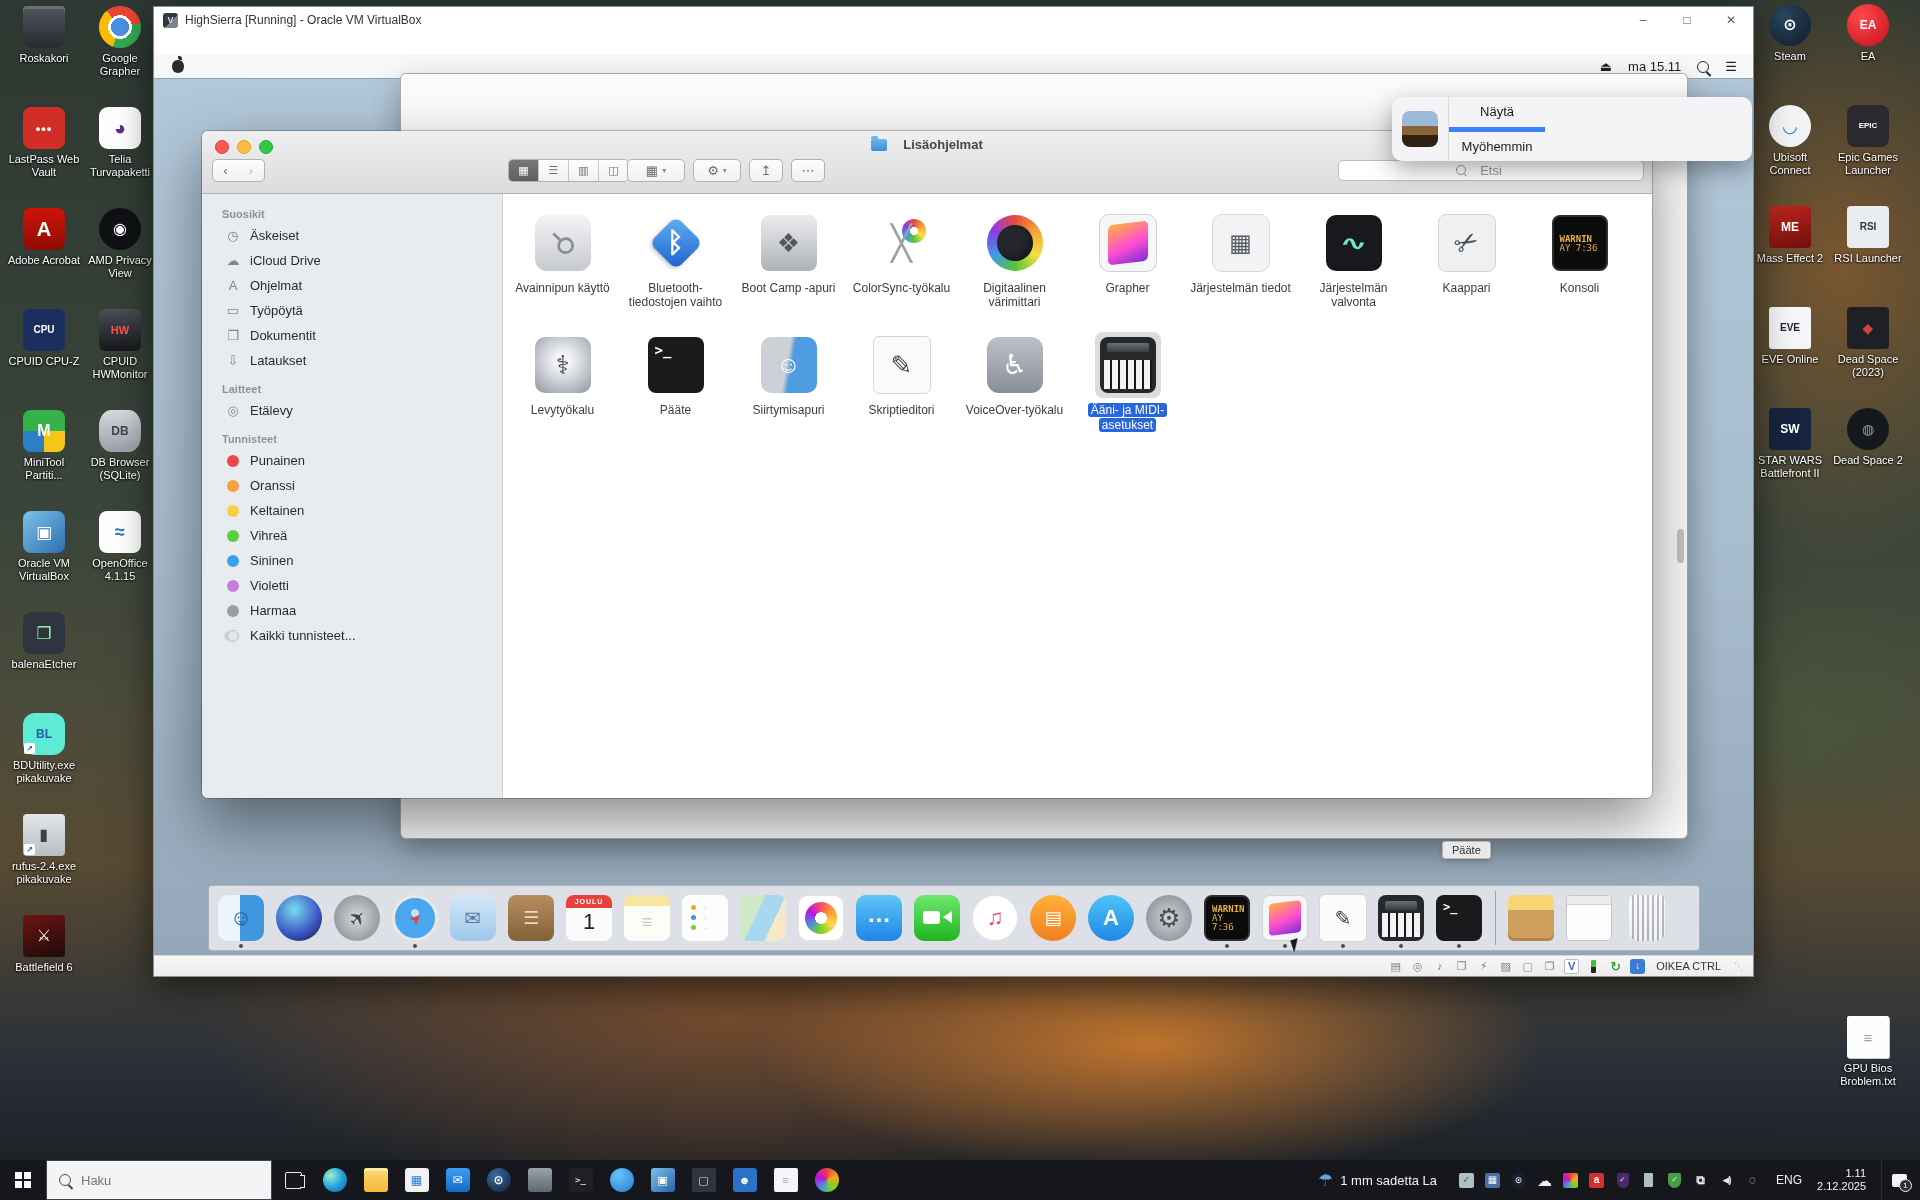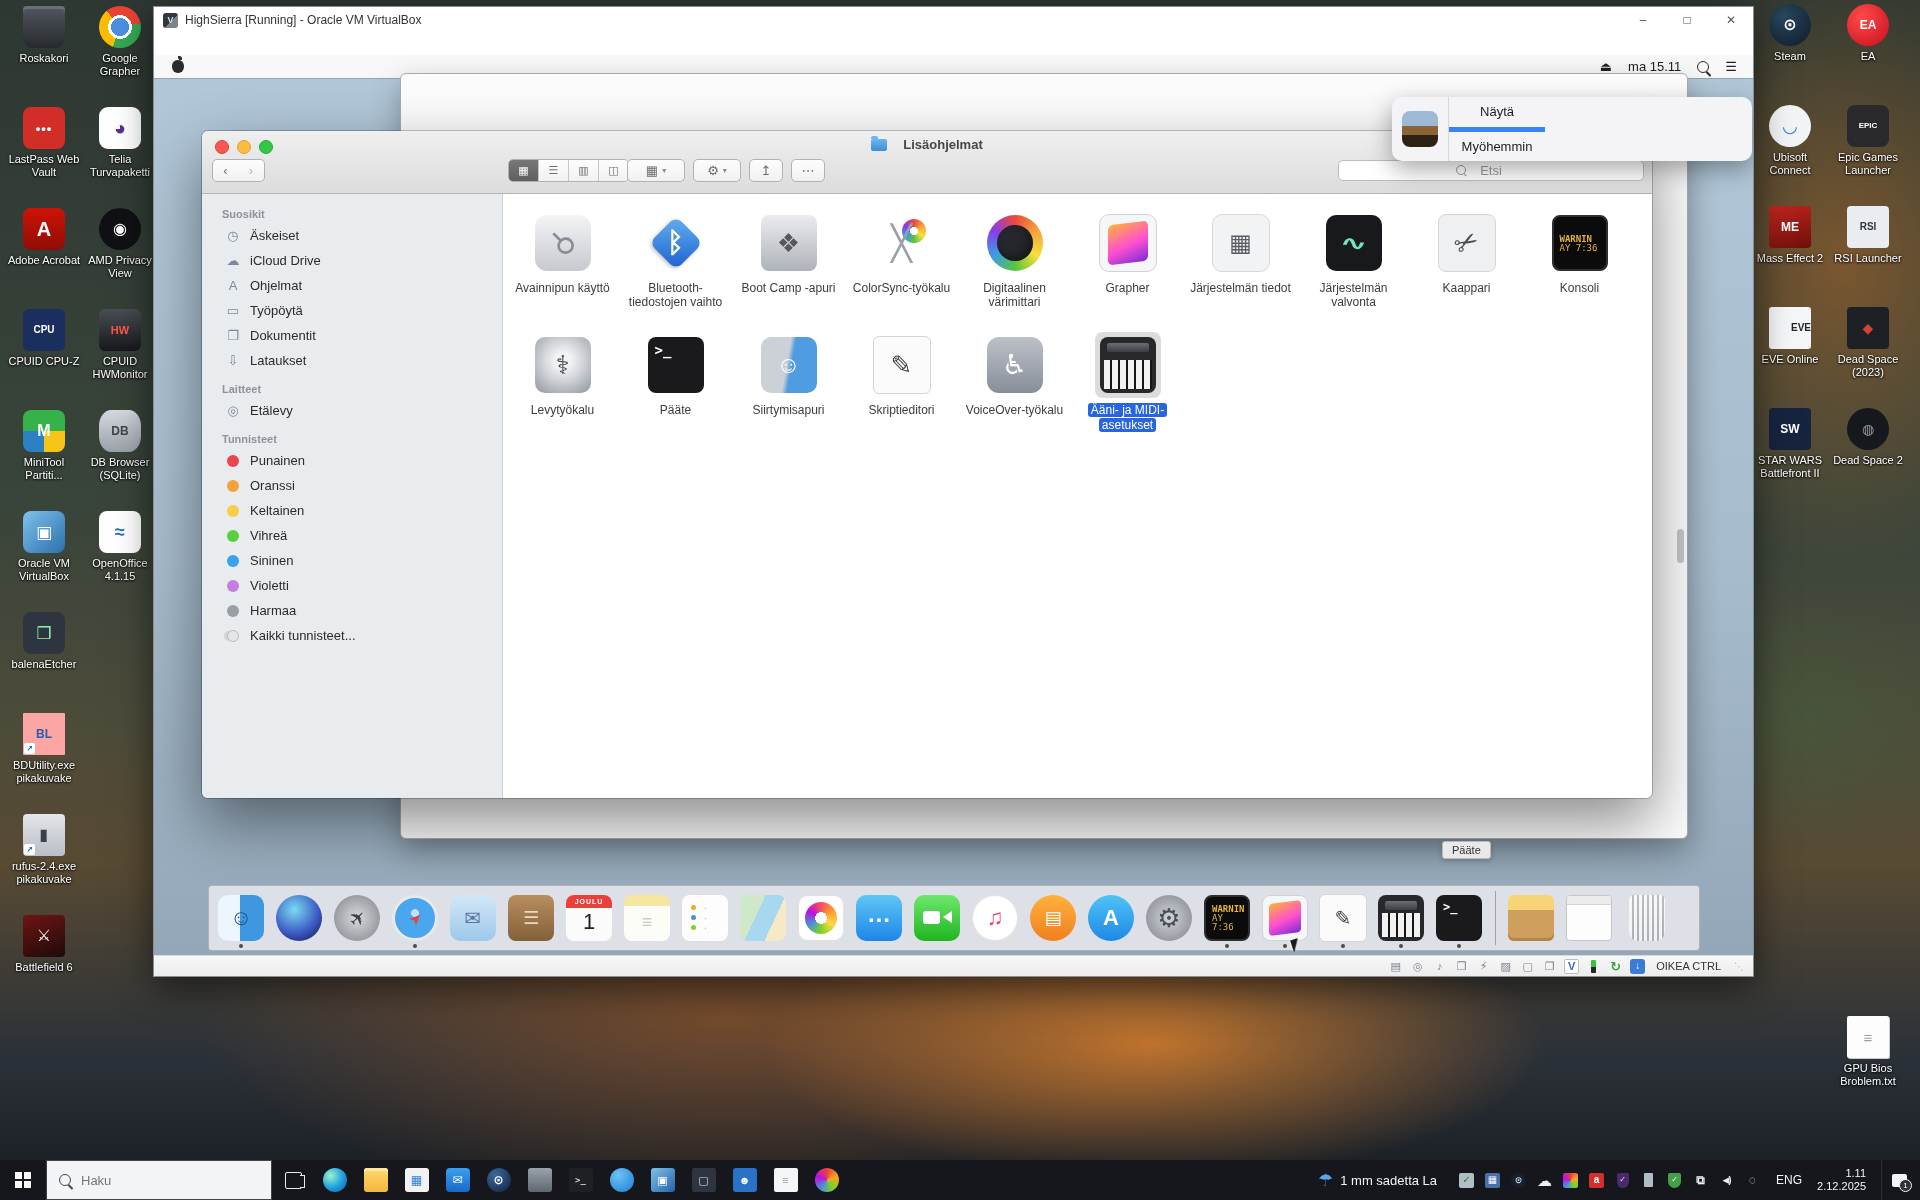--- a/index.html
+++ b/index.html
@@ -32,32 +32,32 @@
   .ic-telia .art{background:#fff;border-radius:9px;color:#5c2d91;font-size:20px;}
   .ic-acrobat .art{background:linear-gradient(#ce1308,#8e0d04);border-radius:8px;font-size:20px;}
   .ic-amd .art{background:#101114;border-radius:50%;font-size:16px;}
   .ic-cpuz .art{background:#1b2f5e;border-radius:6px;font-size:10px;}
   .ic-hwmon .art{background:linear-gradient(#4a4e55,#17181b);border-radius:6px;font-size:11px;color:#ff5347;}
   .ic-minitool .art{background:conic-gradient(#35b24a 0 25%,#f5c518 25% 50%,#2b7fc2 50% 75%,#35b24a 75%);border-radius:8px;font-size:16px;}
   .ic-db .art{background:linear-gradient(#d6dadf,#9aa1a8);border-radius:12px/16px;color:#3c4document3f44;color:#3f444a;font-size:12px;}
   .ic-vbox .art{background:linear-gradient(135deg,#7fc2ea,#2c6fae);border-radius:8px;font-size:17px;}
   .ic-oo .art{background:#fff;border-radius:8px;color:#2a6db5;font-size:18px;}
   .ic-etcher .art{background:#2e3440;border-radius:8px;color:#8ff0a4;font-size:17px;}
-  .ic-bdu .art{background:#fca5a5;border-radius:1px;color:#2a5db0;font-size:12px;}
+  .ic-bdu .art{background:#5eead4;border-radius:12px;color:#2a5db0;font-size:12px;}
   .ic-rufus .art{background:linear-gradient(#e3e6ea,#b9bec5);border-radius:4px;color:#3c4046;font-size:16px;}
   .ic-bf .art{background:linear-gradient(160deg,#6e1512,#1e0a0a);border-radius:4px;font-size:16px;}
   .shortcut .art::after{content:"↗";position:absolute;left:1px;bottom:1px;width:11px;height:11px;
       background:#fff;border-radius:2px;color:#1d5fd0;font-size:8px;line-height:11px;text-align:center;z-index:3;}
   .ic-steam .art{background:radial-gradient(circle at 35% 30%,#2a475e,#0f1c2b);border-radius:50%;font-size:16px;}
   .ic-ea .art{background:radial-gradient(circle at 35% 30%,#ff4a4a,#c60f1e);border-radius:50%;font-size:12px;}
   .ic-ubi .art{background:#f2f4f6;border-radius:50%;color:#1d7ee0;font-size:18px;}
   .ic-epic .art{background:#2a2a2e;border-radius:8px;font-size:8px;}
   .ic-me .art{background:linear-gradient(160deg,#c3271f,#6e0f0a);border-radius:4px;font-size:12px;}
   .ic-rsi .art{background:#e9edf2;border-radius:4px;color:#33373c;font-size:10px;}
-  .ic-eve .art{background:#f4f6f8;border-radius:3px;color:#22262b;font-size:10px;justify-content:flex-end;}
+  .ic-eve .art{background:#f4f6f8;border-radius:3px;color:#22262b;font-size:10px;}
   .ic-ds .art{background:#1d2125;border-radius:4px;color:#d04438;font-size:14px;}
   .ic-sw .art{background:#17243f;border-radius:4px;font-size:12px;}
   .ic-ds2 .art{background:#15181c;border-radius:50%;color:#9aa0a6;font-size:14px;}
   .ic-txt .art{background:#fdfdfd;border-radius:2px;color:#9aa0a6;font-size:15px;box-shadow:1px 1px 0 #c8ccd1;}
   
   .vmwin{left:153px;top:6px;width:1601px;height:971px;background:#fff;border:1px solid #8a8f96;
          box-shadow:0 10px 34px rgba(0,0,0,.55);box-sizing:border-box;}
   .vm-titlebar{height:26px;display:flex;align-items:center;background:#fff;}
   .vb-ico{width:15px;height:15px;margin:0 7px 0 9px;border-radius:3px;background:linear-gradient(135deg,#33373d 55%,#7d838b 55%);
       color:#cfe3f5;font-size:9px;display:flex;align-items:center;justify-content:center;font-weight:bold;}

